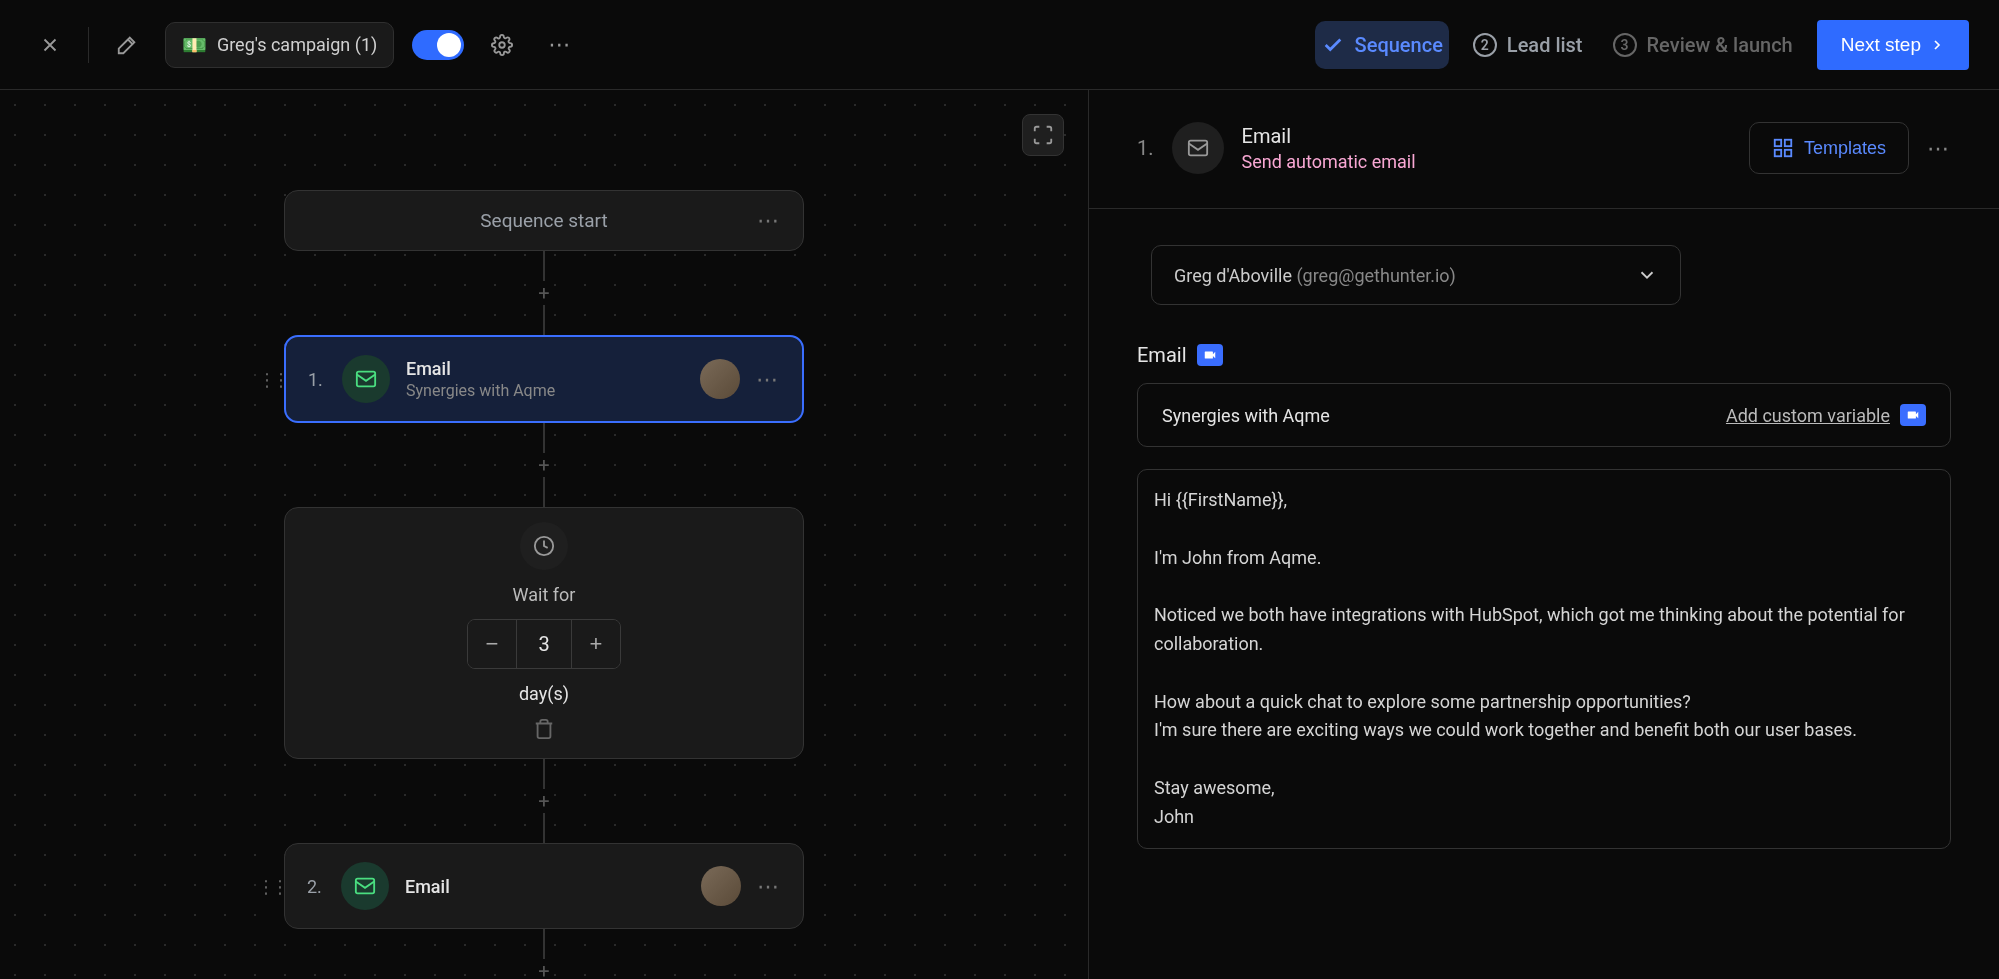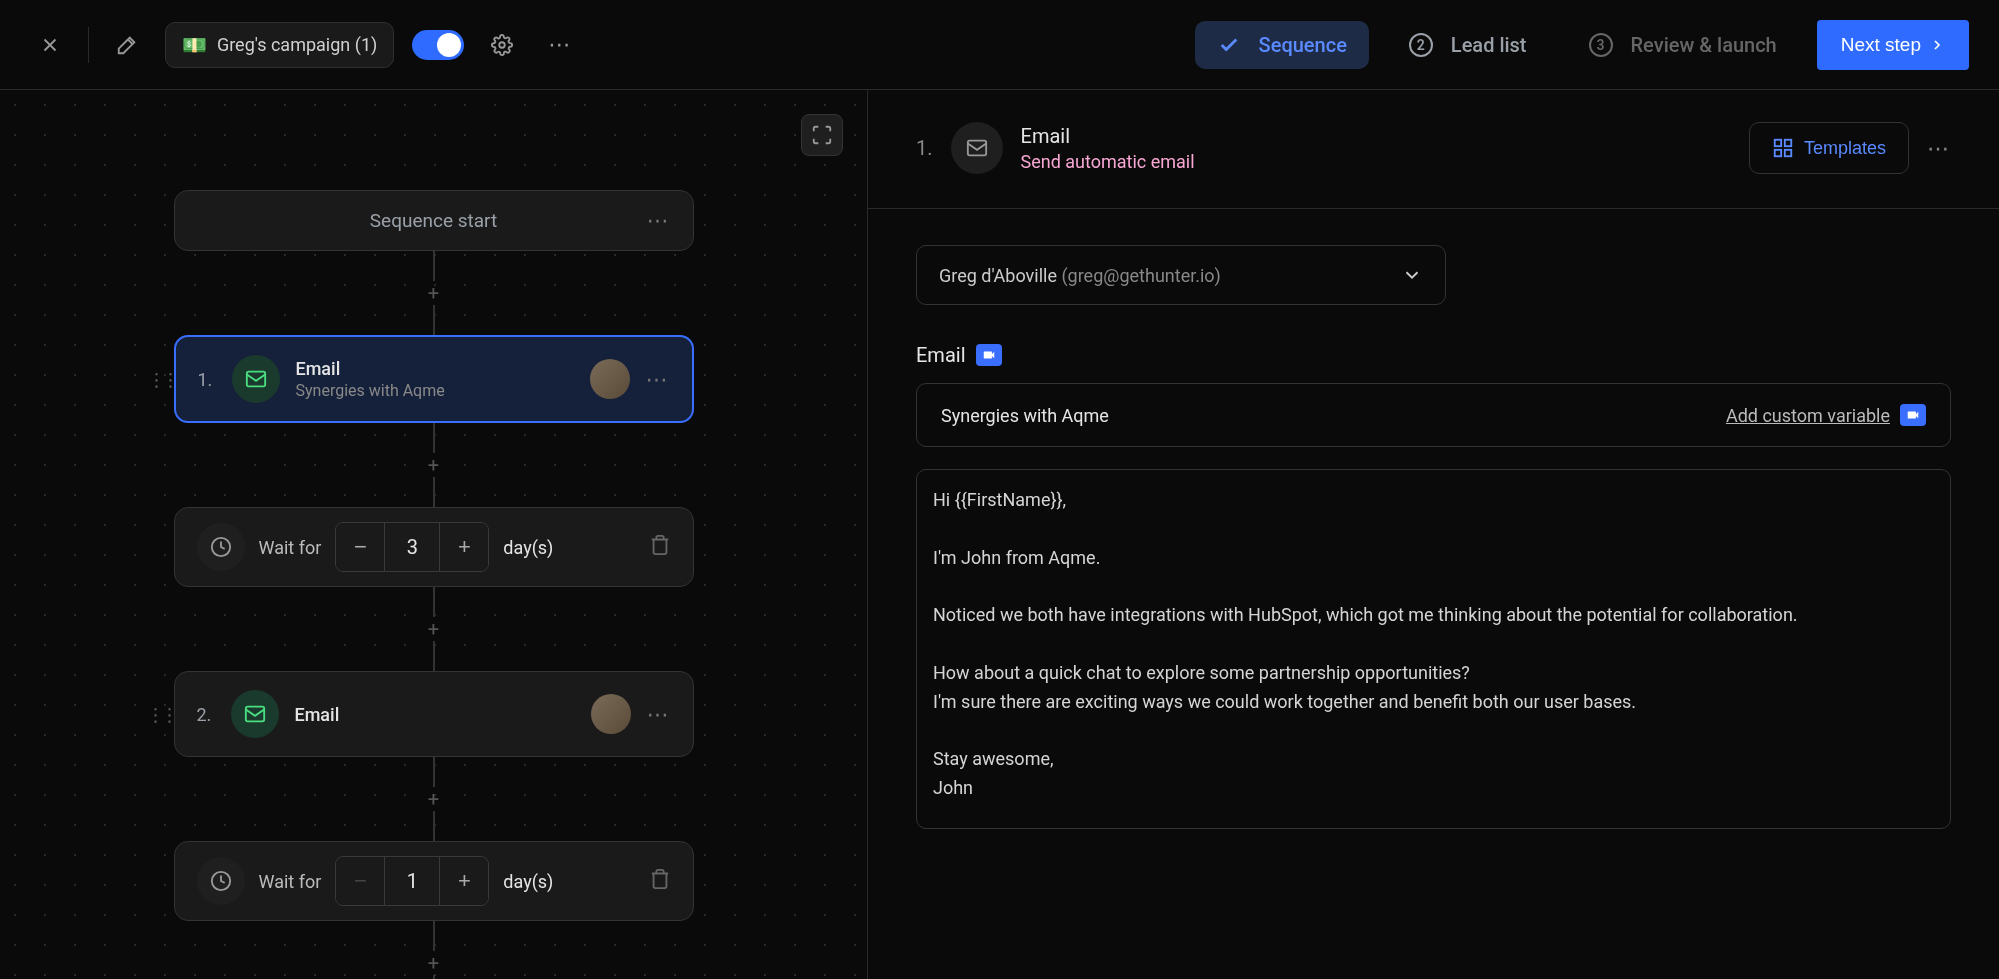--- a/index.html
+++ b/index.html
@@ -64,22 +64,22 @@
   height: 24px;
   background: #fff;
   border-radius: 50%;
 }
 
 .spacer { flex: 1; }
 
 .step-pill {
   display: flex;
   align-items: center;
-  gap: 18px;
-  padding: 12px 22px;
+  gap: 10px;
+  padding: 12px 6px;
   border-radius: 10px;
   font-size: 20px;
   font-weight: 500;
   cursor: pointer;
 }
 .step-pill.active { background: #1e2b47; color: #5a8aff; }
 .step-pill.inactive { color: #9aa0a8; }
 .step-pill.disabled { color: #666; }
 
 .step-num {
@@ -108,21 +108,21 @@
   font-weight: 500;
   cursor: pointer;
 }
 
 .main {
   display: flex;
   height: calc(100% - 90px);
 }
 
 .canvas-area {
-  width: 868px;
+  width: 1089px;
   position: relative;
   background-image: radial-gradient(circle, #2a2a2a 1.5px, transparent 1.5px);
   background-size: 30px 30px;
   overflow: hidden;
   border-right: 1px solid #2a2a2a;
 }
 
 .expand-btn {
   position: absolute;
   top: 24px;
@@ -224,20 +224,21 @@
 
 .wait-node {
   width: 520px;
   background: #1a1a1a;
   border: 1px solid #333;
   border-radius: 14px;
   padding: 14px 22px;
   display: flex;
   align-items: center;
   gap: 14px;
+  flex-direction: column;
 }
 .wait-label { font-size: 18px; color: #bbb; }
 .stepper {
   display: flex;
   align-items: center;
   border: 1px solid #3a3a3a;
   border-radius: 8px;
   overflow: hidden;
 }
 .stepper button {
@@ -313,20 +314,21 @@
   padding: 18px 22px;
   border: 1px solid #333;
   border-radius: 10px;
   display: flex;
   align-items: center;
   justify-content: space-between;
   font-size: 18px;
   color: #ccc;
   margin-bottom: 38px;
   cursor: pointer;
+  margin-left: 14px;
 }
 .select-box .email-part { color: #888; }
 
 .email-head {
   display: flex;
   align-items: center;
   gap: 10px;
   margin-bottom: 16px;
 }
 .video-badge {

